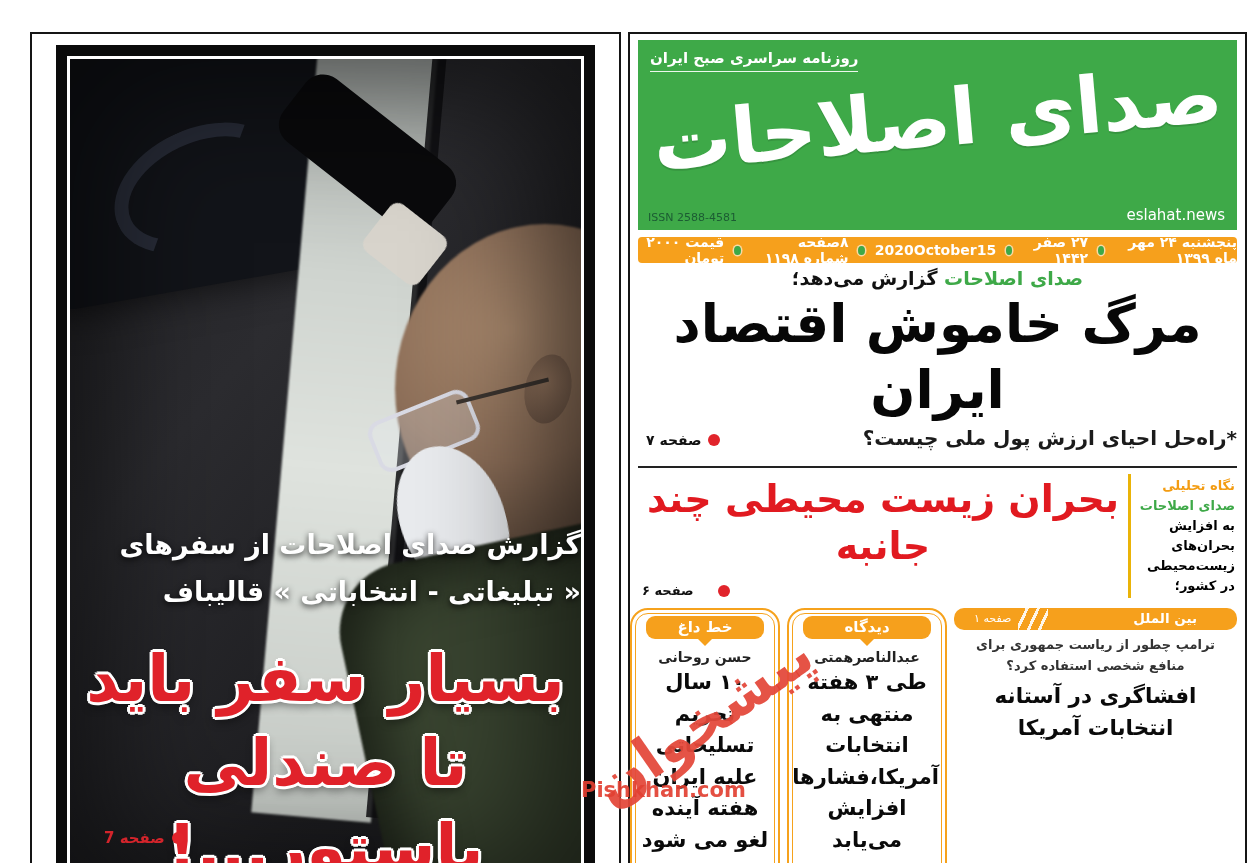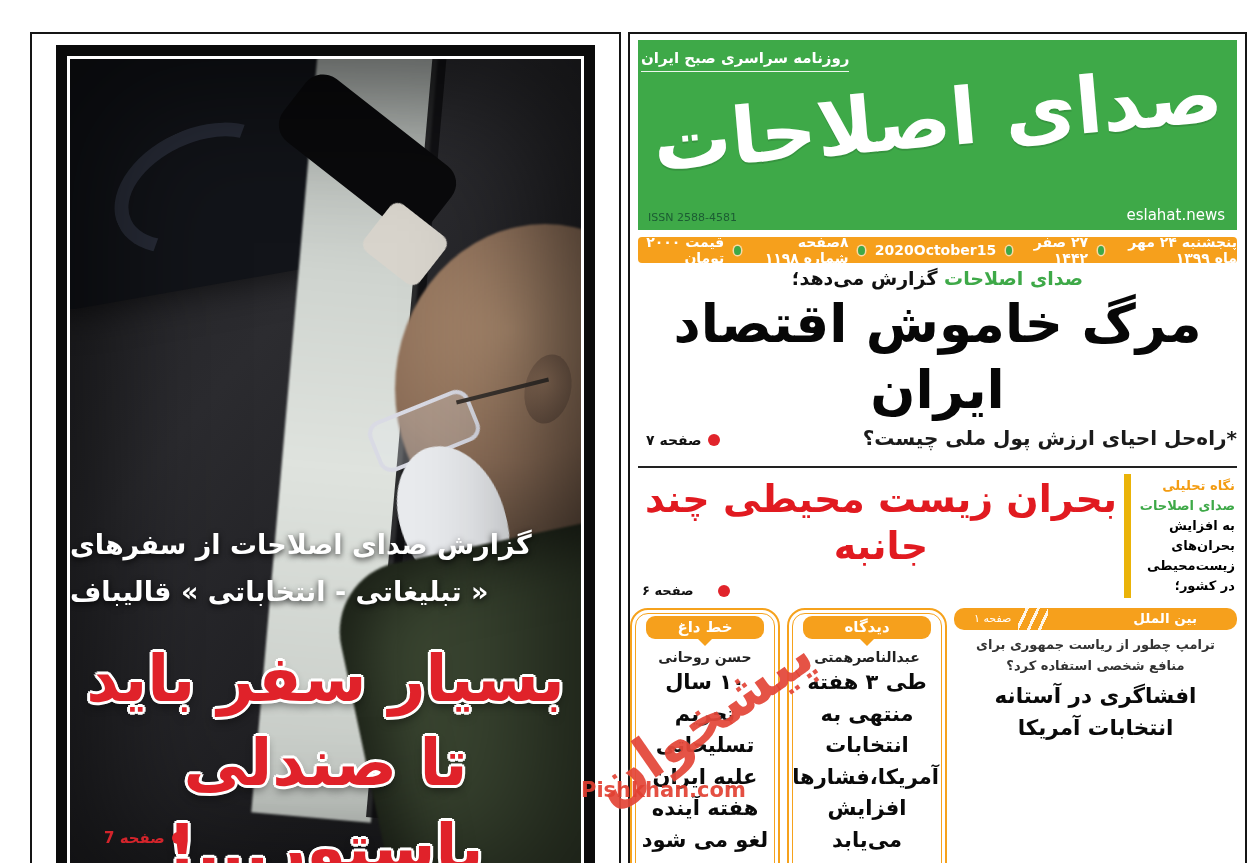--- a/index.html
+++ b/index.html
@@ -33,55 +33,55 @@
   .glasses{position:absolute;left:300px;top:345px;width:100px;height:46px;border:4px solid #d9dae4;
        border-radius:14px;background:rgba(235,238,245,.28);transform:rotate(-22deg);filter:blur(.4px);}
   .glasses-arm{position:absolute;left:385px;top:330px;width:95px;height:4px;background:#3c3530;
        transform:rotate(-14deg);}
   .mask{position:absolute;left:330px;top:385px;width:105px;height:150px;background:#e9ebee;
        border-radius:45% 55% 40% 55%;transform:rotate(-14deg);filter:blur(.6px);}
   .jacket{position:absolute;left:300px;top:470px;width:420px;height:460px;background:#394430;
        border-radius:70px;transform:rotate(-12deg);
        box-shadow:inset 20px 20px 60px rgba(0,0,0,.55);filter:blur(1px);}
   .vignette{position:absolute;inset:0;box-shadow:inset 0 0 120px 40px rgba(0,0,0,.55);}
-  .cover-caption{position:absolute;left:0;right:0;top:462px;text-align:left;z-index:5;
+  .cover-caption{position:absolute;left:0;right:0;top:462px;text-align:right;z-index:5;
        color:#fff;font-weight:bold;font-size:27px;line-height:1.75;direction:rtl;
        text-shadow:0 2px 6px rgba(0,0,0,.8);}
   .cover-headline{position:absolute;left:0;right:0;top:578px;text-align:center;z-index:5;
        color:#e0222a;font-weight:bold;font-size:64px;line-height:1.32;direction:rtl;
        text-shadow:-3px 0 0 #fff,3px 0 0 #fff,0 -3px 0 #fff,0 3px 0 #fff,
                    -2px -2px 0 #fff,2px 2px 0 #fff,-2px 2px 0 #fff,2px -2px 0 #fff,0 5px 10px rgba(0,0,0,.45);}
   .cover-pageref{position:absolute;left:34px;top:770px;z-index:5;direction:rtl;
        color:#d3242b;font-weight:bold;font-size:15px;display:flex;align-items:center;gap:7px;}
   .reddot{width:12px;height:12px;border-radius:50%;background:#e1242b;display:inline-block;flex:none;}
   
   .right-page{position:absolute;left:628px;top:32px;width:619px;height:860px;
               border:2px solid #151515;background:#fff;box-sizing:border-box;padding:6px 8px;direction:rtl;}
   .masthead{position:relative;height:190px;background:#3ea948;overflow:hidden;}
-  .tagline{position:absolute;left:3px;top:9px;color:#fff;font-size:15px;font-weight:bold;
+  .tagline{position:absolute;left:12px;top:9px;color:#fff;font-size:15px;font-weight:bold;
        border-bottom:1px solid rgba(255,255,255,.9);padding-bottom:4px;direction:rtl;}
   .logo{position:absolute;left:0;right:0;top:34px;text-align:center;color:#fff;font-weight:bold;
        font-size:78px;transform:rotate(-5deg);letter-spacing:-2px;text-shadow:0 2px 0 rgba(0,0,0,.12);}
   .issn{position:absolute;left:10px;bottom:6px;color:#1c5c33;font-size:11px;direction:ltr;}
   .website{position:absolute;right:12px;bottom:6px;color:#fff;font-size:15px;direction:ltr;}
   .dateline{margin-top:7px;height:26px;background:#f6a01c;border-radius:4px;display:flex;
        align-items:center;justify-content:center;gap:10px;color:#fff;font-weight:bold;font-size:14px;}
   .dateline .sep{width:9px;height:9px;border-radius:50%;background:#3ea948;box-shadow:0 0 0 1.5px rgba(255,255,255,.6);}
   .kicker{margin-top:4px;text-align:center;font-size:19px;font-weight:bold;color:#111;}
   .kicker .brand{color:#3ea948;}
   .lead-overline{margin-top:5px;text-align:center;font-size:22.5px;font-weight:bold;color:#0c0c0c;}
   .lead-headline{margin-top:2px;text-align:center;font-size:53px;font-weight:bold;color:#070707;
        letter-spacing:-1px;line-height:1.25;}
   .lead-subrow{position:relative;margin-top:2px;height:30px;}
   .lead-subhead{text-align:right;font-size:20px;font-weight:bold;color:#1b1b1b;}
   .lead-pageref{position:absolute;left:8px;top:6px;display:flex;align-items:center;gap:6px;
        font-size:14px;font-weight:bold;color:#111;}
   .divider{border:none;border-top:2px solid #222;margin:10px 0 6px;}
   .second{position:relative;display:flex;min-height:120px;}
-  .mini-note{flex:none;width:96px;border-left:7px solid #eab308;padding:2px 2px 2px 8px;
+  .mini-note{flex:none;width:96px;border-left:3px solid #eab308;padding:2px 2px 2px 8px;
        font-size:13px;font-weight:bold;line-height:1.55;}
   .mini-note .o{color:#f39c12;}
   .mini-note .g{color:#3ea948;}
   .second-main{flex:1;text-align:center;padding-top:2px;}
   .second-black{font-size:38px;font-weight:bold;color:#0a0a0a;line-height:1.3;}
   .second-red{font-size:38px;font-weight:bold;color:#e11a20;line-height:1.25;}
   .second-pageref{position:absolute;left:4px;bottom:0;display:flex;align-items:center;gap:24px;
        font-size:13px;font-weight:bold;color:#111;}
   .cols{display:flex;gap:7px;margin-top:10px;align-items:flex-start;}
   .stack{flex:none;width:283px;}

